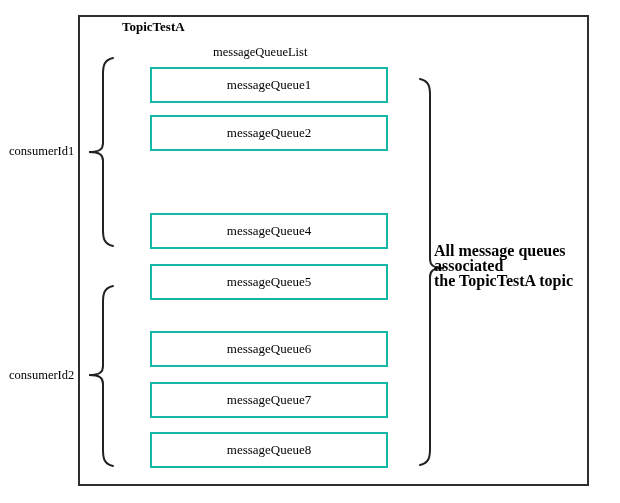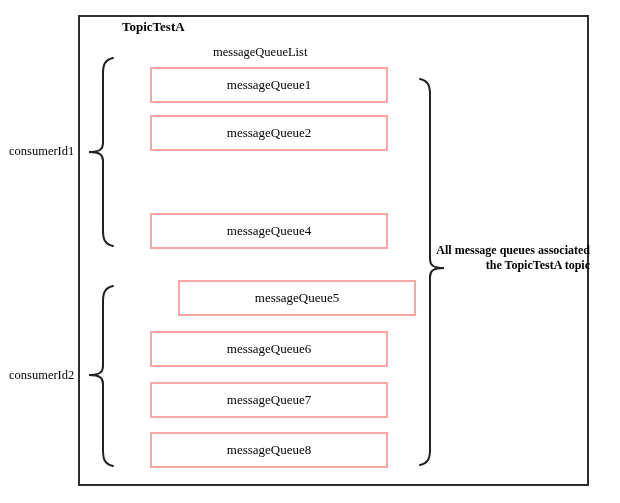--- a/index.html
+++ b/index.html
@@ -39,34 +39,34 @@
     top: 45px;
     font-size: 12.5px;
     white-space: nowrap;
     margin-left: 46px;
   }
   .queue-box {
     position: absolute;
     left: 150px;
     width: 238px;
     height: 36px;
-    border: 2px solid #fca5a5;
+    border: 2px solid #14b8a6;
     background: #ffffff;
     box-sizing: border-box;
     display: flex;
     align-items: center;
     justify-content: center;
     font-size: 13px;
     white-space: nowrap;
   }
   .q1 { top: 67px; }
   .q2 { top: 115px; }
   .q3 { top: 164px; }
   .q4 { top: 213px; }
-  .q5 { top: 280px; margin-left: 28px; }
+  .q5 { top: 264px; }
   .q6 { top: 331px; }
   .q7 { top: 382px; text-align: right; }
   .q8 { top: 432px; }
   .consumer-label {
     position: absolute;
     font-size: 12.5px;
     white-space: nowrap;
   }
   .consumer-1 { left: 9px; top: 144px; }
   .consumer-2 { left: 9px; top: 368px; }
@@ -80,22 +80,22 @@
     stroke-linecap: round;
   }
   .brace-left-1 { left: 86px; top: 56px; }
   .brace-left-2 { left: 86px; top: 284px; }
   .brace-right  { left: 416px; top: 77px; }
   .annotation {
     position: absolute;
     left: 434px;
     top: 243px;
     width: 156px;
-    text-align: right;
-    font-size: 12px;
+    text-align: left;
+    font-size: 16px;
     font-weight: bold;
     line-height: 15px;
   }
 </style>
 </head>
 <body>
 
 <div class="canvas">
 
   <div class="outer-rect"></div>

